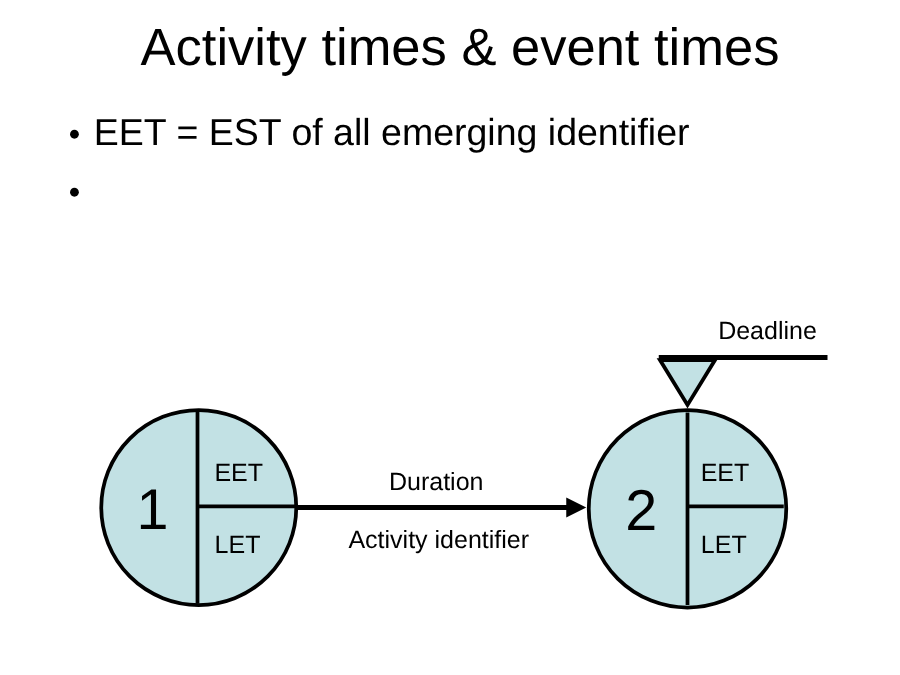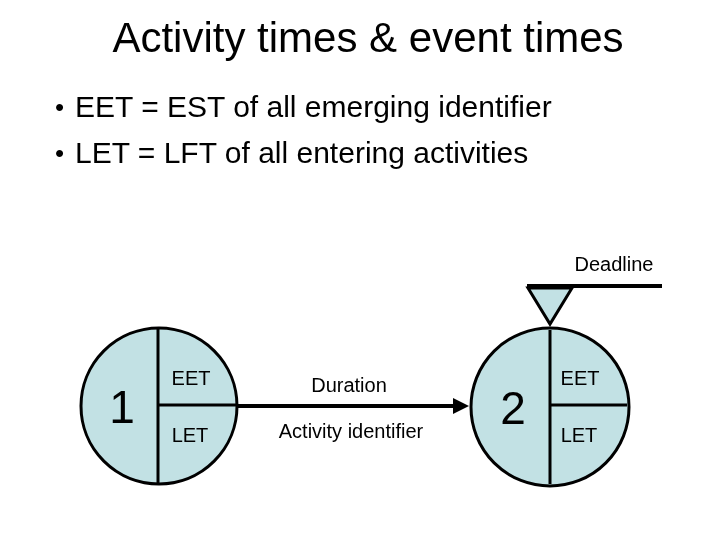--- a/index.html
+++ b/index.html
@@ -83,21 +83,20 @@
 
   <h1 class="title">Activity times &amp; event times</h1>
 
   <ul class="bullets">
     <li>
       <span class="dot">•</span>
       <span>EET = EST of all emerging identifier</span>
     </li>
     <li>
       <span class="dot">•</span>
-      <span>LET = LFT of all entering activities</span>
     </li>
   </ul>
 
   <svg class="diagram" width="720" height="540" viewBox="0 0 720 540">
 
     <g>
       <text class="lbl" x="614" y="271" text-anchor="middle">Deadline</text>
       <line class="stroke4" x1="527" y1="286" x2="662" y2="286"></line>
       <polygon class="stroke3" points="528,288 572,288 550,324" fill="#c2e1e4"></polygon>
     </g>

